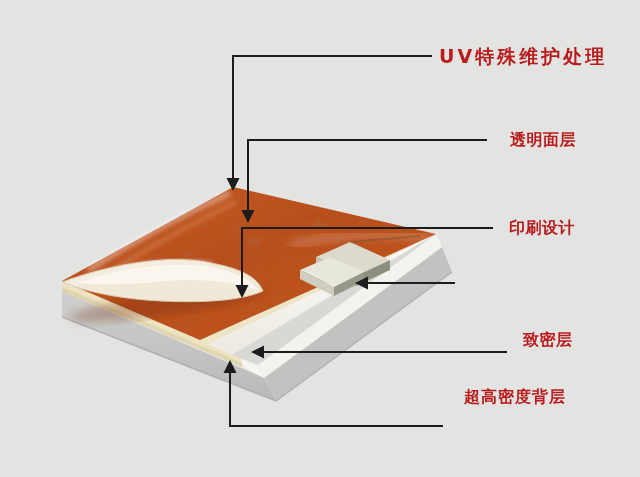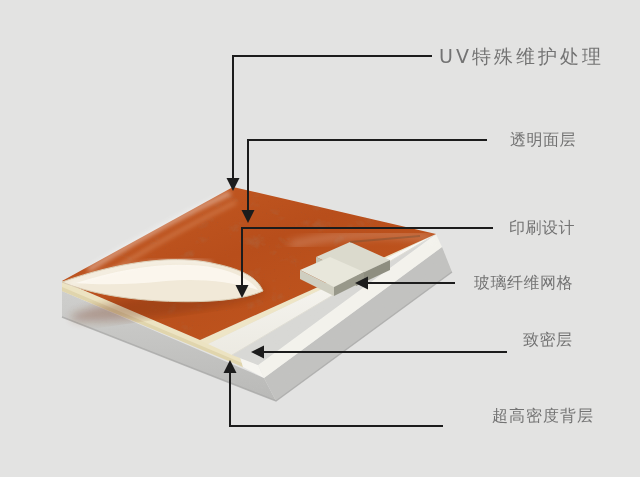--- a/index.html
+++ b/index.html
@@ -1,19 +1,19 @@
 <!DOCTYPE html>
 <html><head>
 <meta charset="utf-8">
 <style>
   html,body{margin:0;padding:0;}
   body{font-family:"DejaVu Sans","Liberation Sans",sans-serif;}
   #stage{position:relative;width:640px;height:477px;background:#e3e3e2;overflow:hidden;}
   #stage svg{position:absolute;left:0;top:0;}
-  .lbl{position:absolute;color:#737373;font-weight:400;font-size:16px;letter-spacing:0.5px;white-space:nowrap;}
+  .lbl{position:absolute;color:#b91c1c;font-weight:700;font-size:16px;letter-spacing:0.5px;white-space:nowrap;}
   .lbl-uv{font-size:19px;letter-spacing:3px;}
   .lbl-backing{line-height:23px;letter-spacing:1px;}
 </style>
 </head>
 <body>
 
 <div id="stage">
 
 <svg width="640" height="477" viewBox="0 0 640 477">
   <defs>
@@ -128,19 +128,18 @@
     <path d="M242,298 L235.5,285 L248.5,285 Z"></path>
     <path d="M355,283 L368,276.5 L368,289.5 Z"></path>
     <path d="M251,352 L264,345.5 L264,358.5 Z"></path>
     <path d="M230,360 L223.5,373 L236.5,373 Z"></path>
   </g>
 </svg>
 
   <div class="lbl lbl-uv" style="left:439px;top:44px;">UV特殊维护处理</div>
   <div class="lbl" style="left:510px;top:130px;">透明面层</div>
   <div class="lbl" style="left:509px;top:218px;">印刷设计</div>
-  <div class="lbl" style="left:474px;top:273px;">玻璃纤维网格</div>
   <div class="lbl" style="left:523px;top:330px;">致密层</div>
-  <div class="lbl lbl-backing" style="left:464px;top:404px;margin-left:28px;">
+  <div class="lbl lbl-backing" style="left:464px;top:385px;">
     <div>超高密度背层</div>
   </div>
 
 </div>
 
 </body></html>

